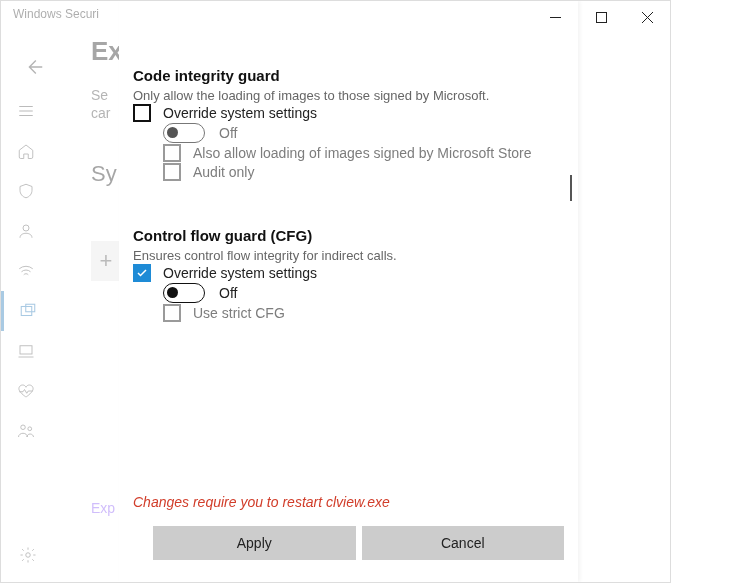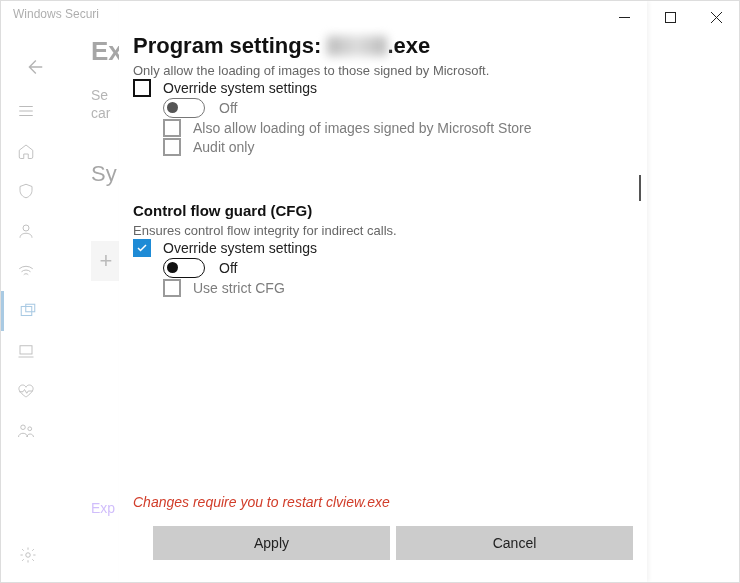--- a/index.html
+++ b/index.html
@@ -1,16 +1,16 @@
 <!DOCTYPE html>
 <html><head>
 <meta charset="utf-8">
 <style>
   html,body{margin:0;padding:0;font-family:"Segoe UI",Arial,sans-serif;background:#fff;}
-  .window{width:740px;height:583px;border:1px solid #ddd;position:relative;box-sizing:border-box;overflow:hidden;}
+  .window{width:671px;height:583px;border:1px solid #ddd;position:relative;box-sizing:border-box;overflow:hidden;}
   .scrim{position:absolute;inset:0;background:rgba(255,255,255,0.6);z-index:5;}
   
   .app-title{position:absolute;top:6px;left:12px;font-size:12px;color:#333;}
   .back-arrow{position:absolute;top:55px;left:22px;}
   .side{position:absolute;top:90px;left:0;width:50px;}
   .side .ic{display:flex;align-items:center;justify-content:center;height:40px;color:#555;}
   .side .ic.active{border-left:3px solid #2a7ab9;color:#2a7ab9;}
   .bg-head{position:absolute;top:35px;left:90px;font-size:26px;font-weight:600;color:#222;}
   .bg-sub{position:absolute;top:85px;left:90px;font-size:14px;color:#444;line-height:1.3em;}
   .bg-sys{position:absolute;top:160px;left:90px;font-size:22px;color:#222;}
@@ -134,27 +134,24 @@
         </svg>
       </div>
     <div class="tbtn">
         <svg width="11" height="11">
           <path d="M0 0l11 11M11 0L0 11" stroke="#222" stroke-width="1"></path>
         </svg>
       </div>
   </div>
 
   <div class="panel">
-    <h1>
-      <span>Program settings: </span>
-      <span class="blur"></span><span>.exe</span>
-    </h1>
 
     <div class="cursor-bar"></div>
 
+    <div class="sect-title">Code integrity guard</div>
     <div class="sect-desc">Only allow the loading of images to those signed by Microsoft.</div>
 
     <div class="row">
       <div class="chk">
         
       </div>
       <span>Override system settings</span>
     </div>
     <div class="row sub">
       <div class="toggle">

